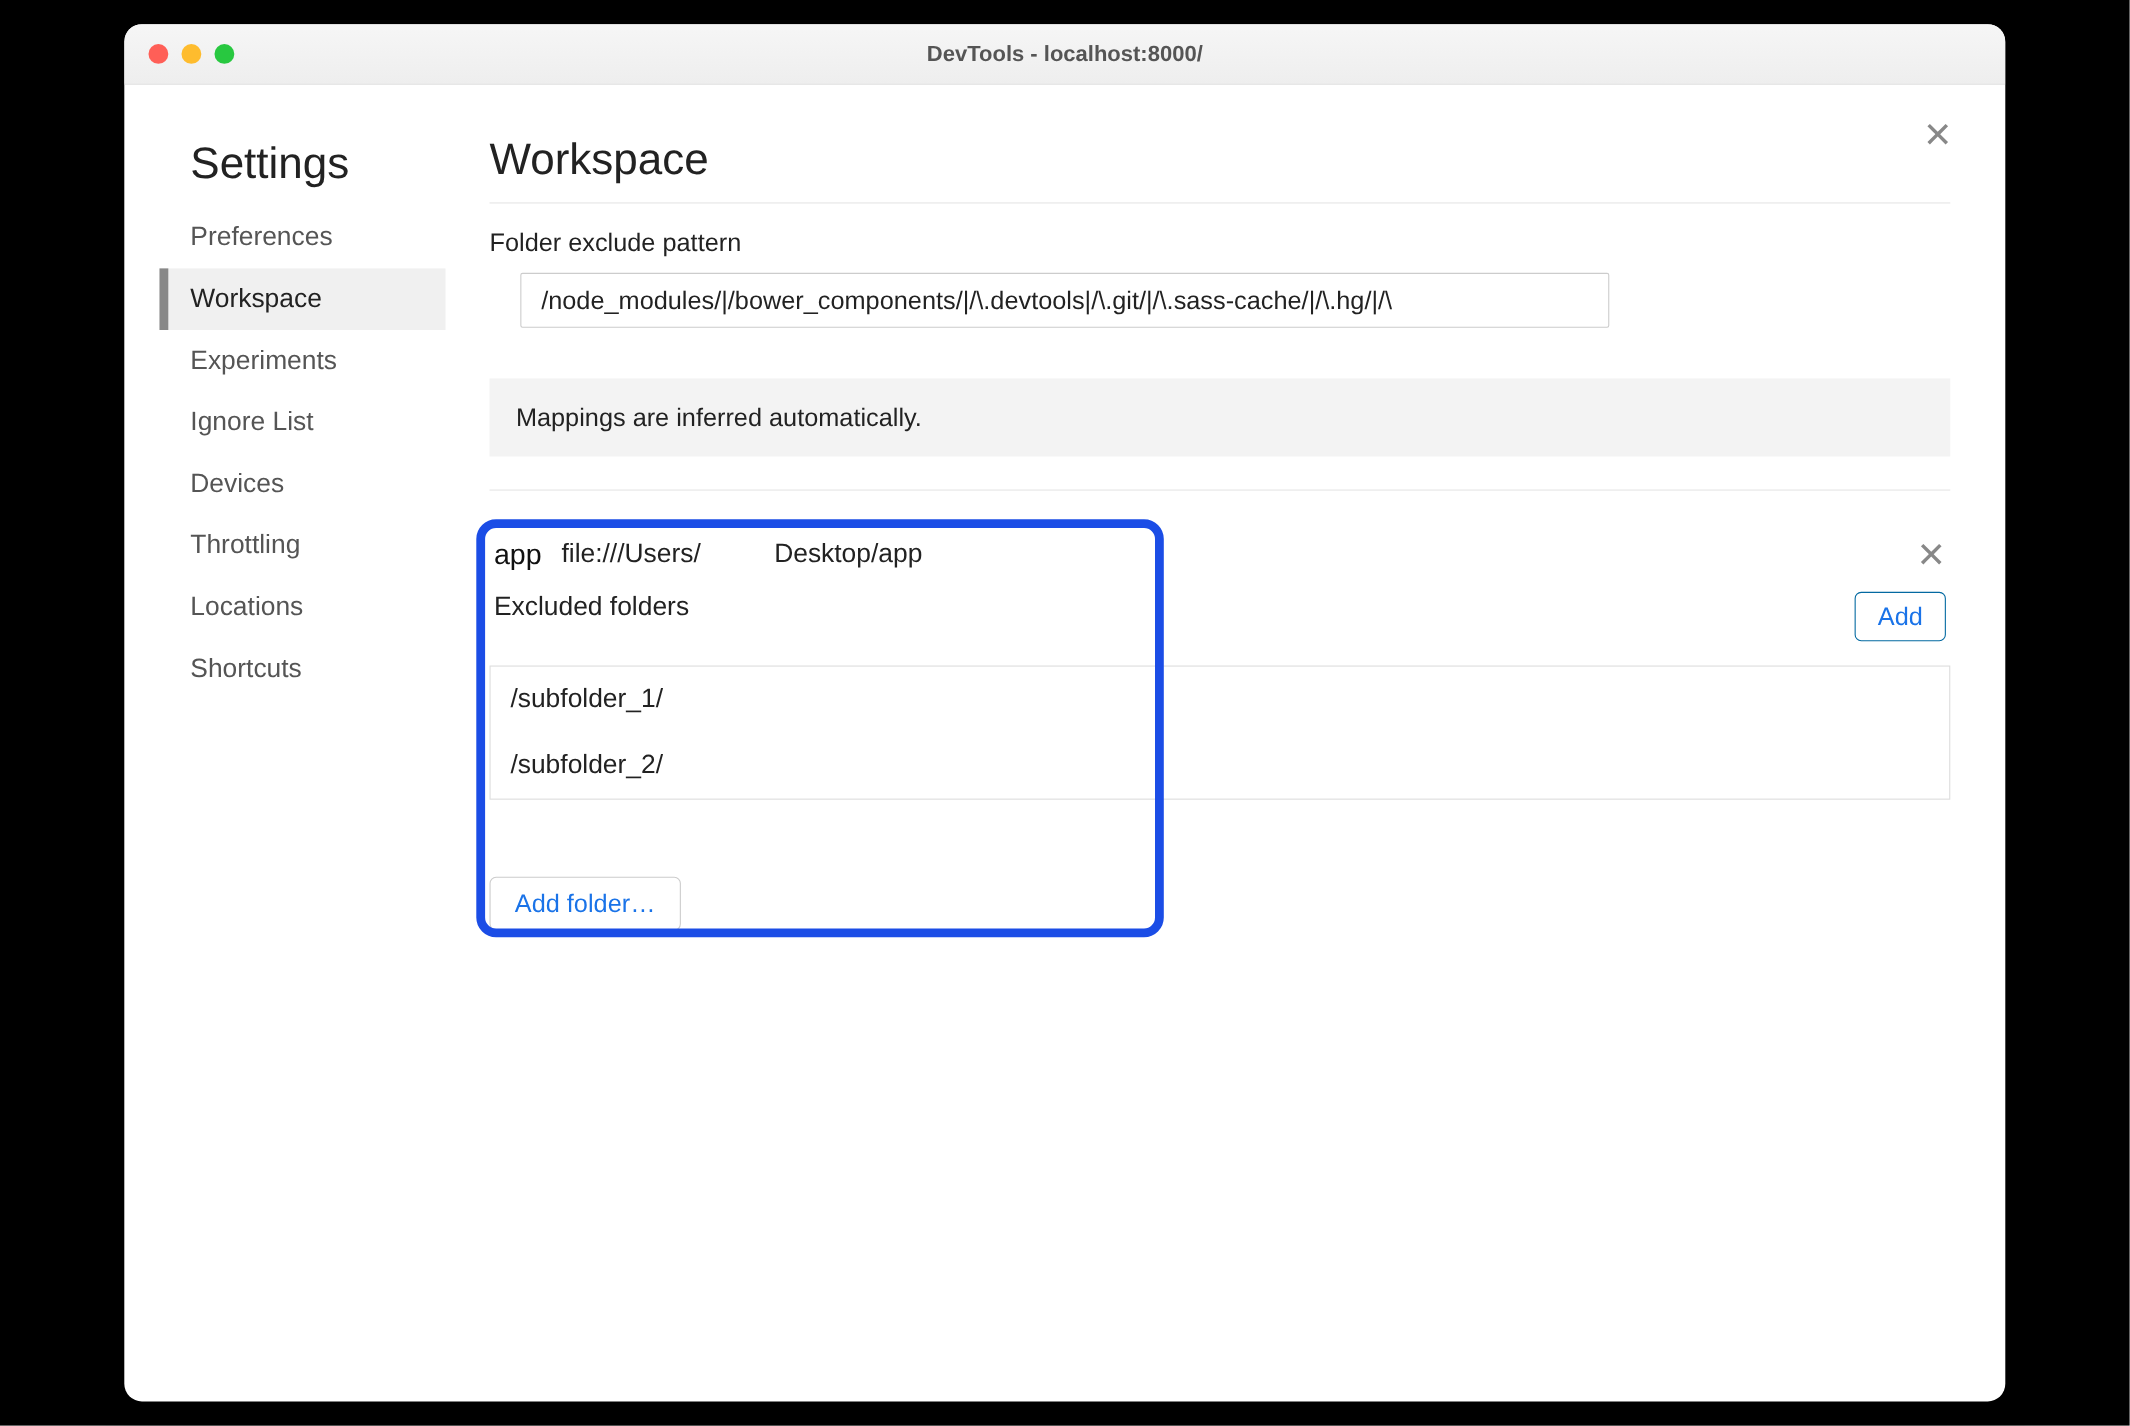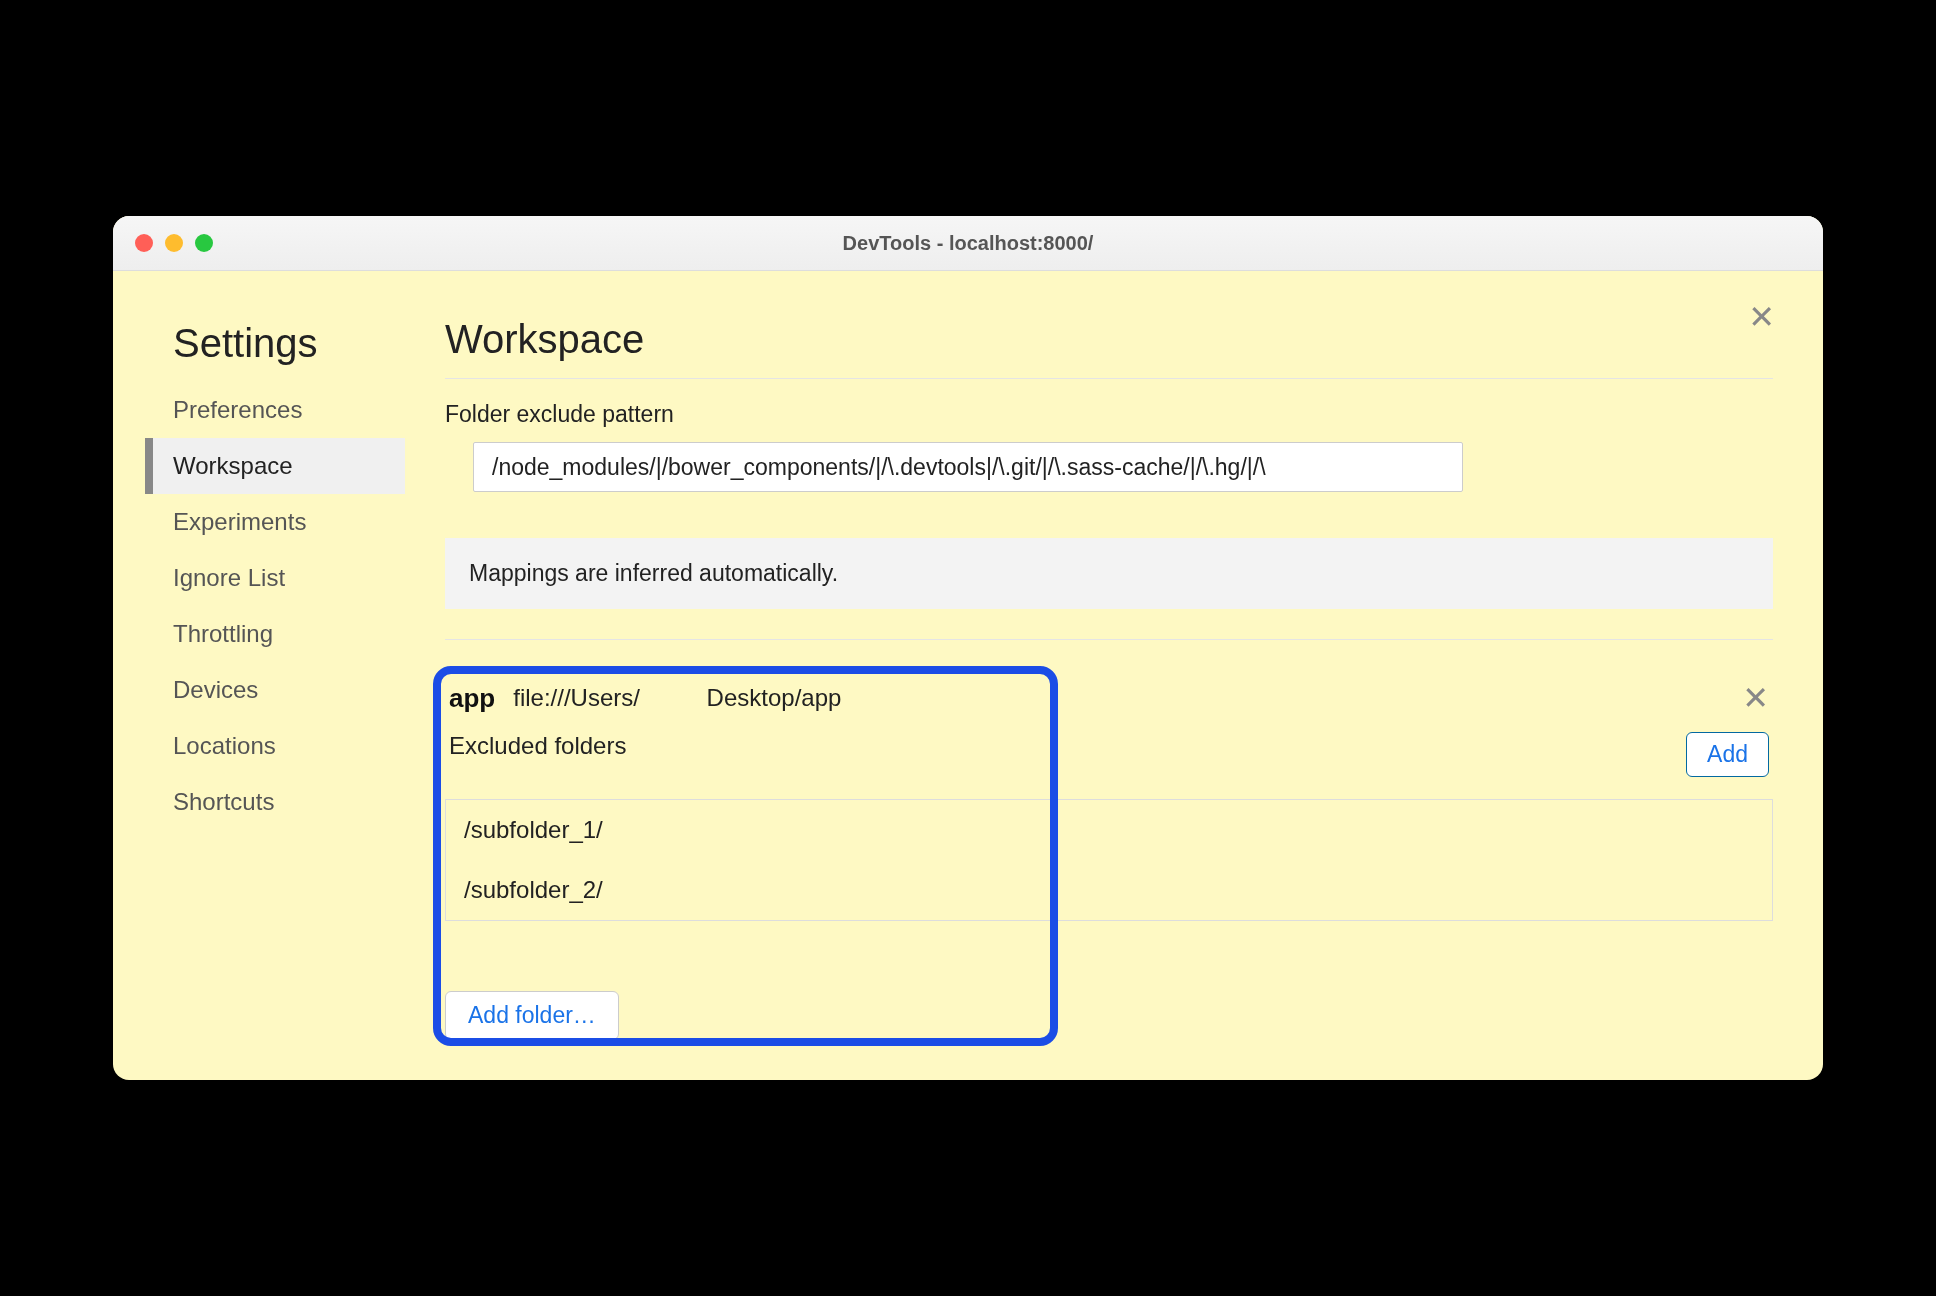--- a/index.html
+++ b/index.html
@@ -13,22 +13,22 @@
       font-family: -apple-system, BlinkMacSystemFont, "Segoe UI", Helvetica, Arial, sans-serif;
       width: 1936px;
       height: 1296px;
       display: flex;
       align-items: center;
       justify-content: center;
     }
 
     .window {
       width: 1710px;
-      height: 864px;
-      background: #fef9c3;
+      height: 1252px;
+      background: #ffffff;
       border-radius: 16px;
       box-shadow: 0 30px 80px rgba(0,0,0,0.5), 0 10px 30px rgba(0,0,0,0.3);
       overflow: hidden;
       display: flex;
       flex-direction: column;
     }
 
     .titlebar {
       height: 55px;
       background: linear-gradient(#f6f6f6, #eeeeee);
@@ -185,21 +185,21 @@
 
     .workspace-header {
       display: flex;
       align-items: center;
       padding: 22px 4px 18px 4px;
       gap: 18px;
     }
 
     .workspace-name {
       font-size: 26px;
-      font-weight: 700;
+      font-weight: 400;
       color: #111;
     }
 
     .workspace-path {
       font-size: 24px;
       color: #222;
       white-space: pre;
     }
 
     .workspace-remove {
@@ -272,22 +272,22 @@
   </div>
 
   <div class="content">
     <div class="sidebar">
       <div class="sidebar-title">Settings</div>
       <div class="sidebar-items">
         <div class="sidebar-item">Preferences</div>
         <div class="sidebar-item active">Workspace</div>
         <div class="sidebar-item">Experiments</div>
         <div class="sidebar-item">Ignore List</div>
+        <div class="sidebar-item">Devices</div>
         <div class="sidebar-item">Throttling</div>
-        <div class="sidebar-item">Devices</div>
         <div class="sidebar-item">Locations</div>
         <div class="sidebar-item">Shortcuts</div>
       </div>
     </div>
 
     <div class="main">
       <div class="close-btn">✕</div>
 
       <div class="main-title">Workspace</div>
 

